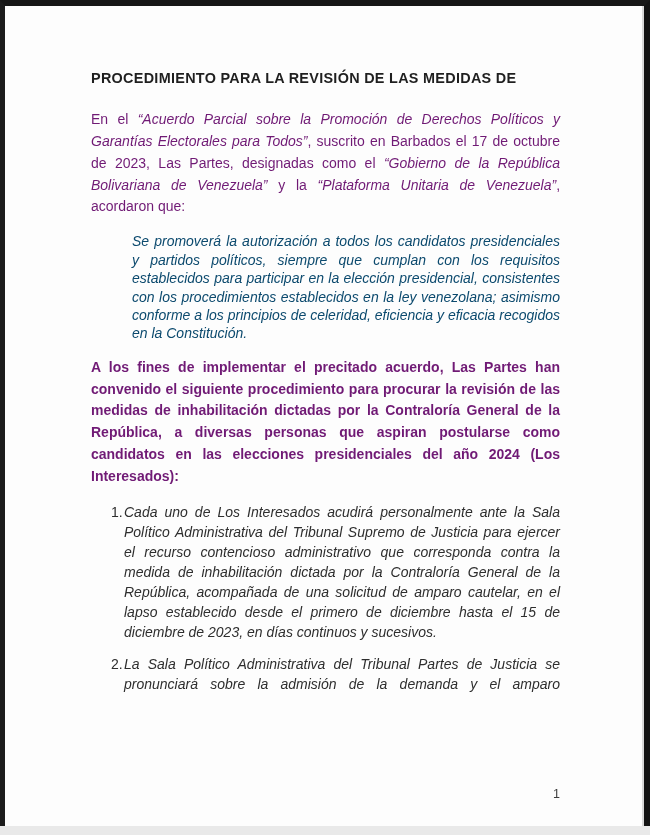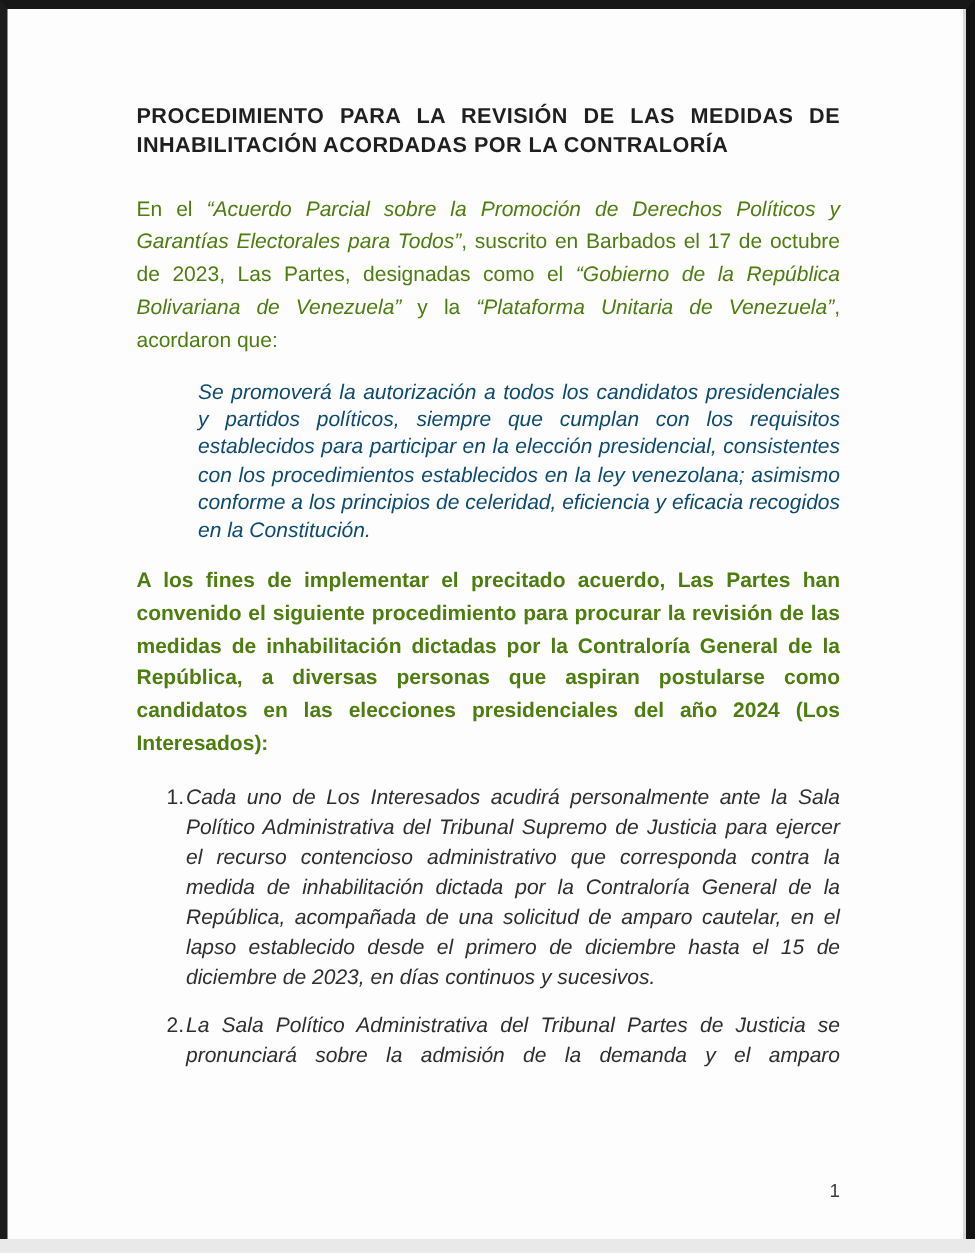--- a/index.html
+++ b/index.html
@@ -49,21 +49,21 @@
     text-align: justify;
     text-align-last: justify;
   }
   .title-line:last-child {
     text-align: left;
     text-align-last: left;
   }
   .para {
     font-size: 14px;
     text-align: justify;
-    color: #4d7c0f;
+    color: #701a75;
   }
   .para-intro {
     margin-top: 21px;
     line-height: 21.8px;
   }
   .it {
     font-style: italic;
   }
   .quote {
     margin-top: 7px;
@@ -114,21 +114,20 @@
   }
 </style>
 </head>
 <body>
 
 <div class="scan-page">
   <div class="content">
 
     <div class="doc-title">
       <div class="title-line">PROCEDIMIENTO PARA LA REVISIÓN DE LAS MEDIDAS DE</div>
-      <div class="title-line">INHABILITACIÓN ACORDADAS POR LA CONTRALORÍA</div>
     </div>
 
     <p class="para para-intro"><span>En el </span><span class="it">“Acuerdo Parcial sobre la Promoción de Derechos Políticos y Garantías Electorales para Todos”</span><span>, suscrito en Barbados el 17 de octubre de 2023, Las Partes, designadas como el </span><span class="it">“Gobierno de la República Bolivariana de Venezuela”</span><span> y la </span><span class="it">“Plataforma Unitaria de Venezuela”</span><span>, acordaron que:</span></p>
 
     <p class="quote">Se promoverá la autorización a todos los candidatos presidenciales y partidos políticos, siempre que cumplan con los requisitos establecidos para participar en la elección presidencial, consistentes con los procedimientos establecidos en la ley venezolana; asimismo conforme a los principios de celeridad, eficiencia y eficacia recogidos en la Constitución.</p>
 
     <p class="para para-body">A los fines de implementar el precitado acuerdo, Las Partes han convenido el siguiente procedimiento para procurar la revisión de las medidas de inhabilitación dictadas por la Contraloría General de la República, a diversas personas que aspiran postularse como candidatos en las elecciones presidenciales del año 2024 (Los Interesados):</p>
 
     <div class="num-list">
       <div class="list-item">

